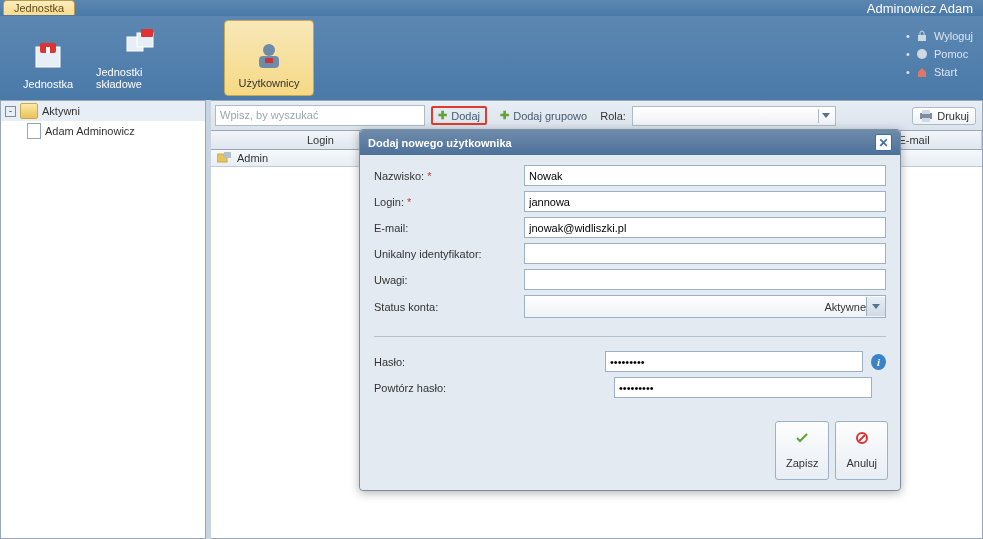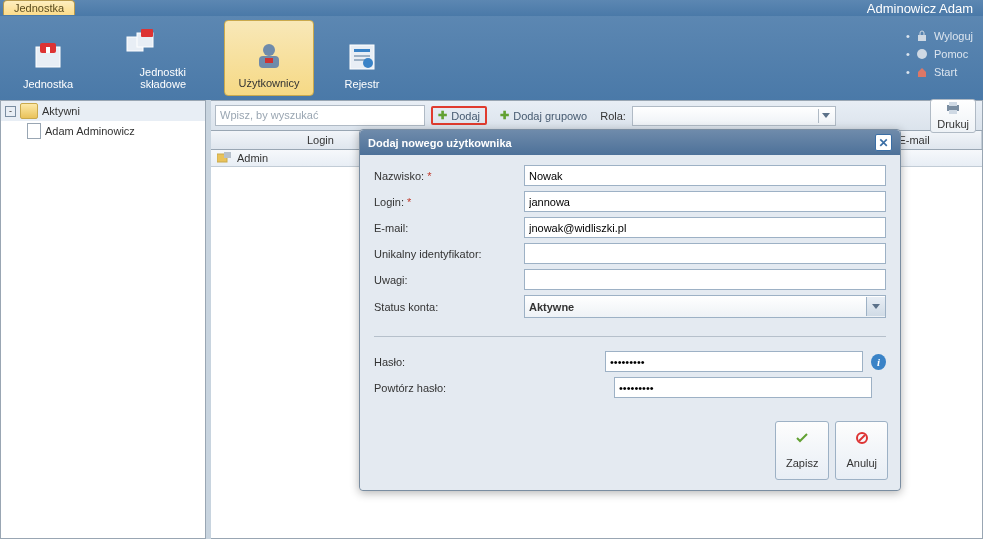--- a/index.html
+++ b/index.html
@@ -3,21 +3,21 @@
 <meta charset="utf-8">
 <style>
 html,body{margin:0;padding:0;font-family:Tahoma,Arial,sans-serif;font-size:11px;color:#333;background:#3a6ea5;}
 .app{width:983px;height:539px;position:relative;overflow:hidden;background:#fff;}
 
 .tabbar{height:16px;background:linear-gradient(#5c87b2,#4a79a8);position:relative;}
 .tab-j{position:absolute;left:3px;top:0px;background:linear-gradient(#fdeec0,#fcdc8a);border:1px solid #b89b4f;border-bottom:none;border-radius:4px 4px 0 0;padding:1px 10px;color:#5a4c1f;font-size:11px;}
 .user{position:absolute;right:10px;top:1px;color:#fff;font-size:13px;}
 
 .ribbon{height:84px;background:linear-gradient(#5c87b2,#4a79a8);display:flex;align-items:center;position:relative;}
-.rbtn{width:90px;height:76px;margin-left:3px;border-radius:4px;display:flex;flex-direction:column;align-items:center;justify-content:flex-end;gap:3px;color:#fff;font-size:11px;padding-bottom:6px;box-sizing:border-box;text-align:right;}
+.rbtn{width:90px;height:76px;margin-left:3px;border-radius:4px;display:flex;flex-direction:column;align-items:center;justify-content:flex-end;gap:3px;color:#fff;font-size:11px;padding-bottom:6px;box-sizing:border-box;}
 .rbtn.sel{background:linear-gradient(#f8e8b8,#f6d985);border:1px solid #c9a94d;color:#333;margin-left:38px;}
 .ricon{width:36px;height:36px;}
 .ricon svg{width:36px;height:36px;}
 .syslinks{position:absolute;right:10px;top:14px;color:#dce5ef;font-size:11px;}
 .syslinks div{display:flex;align-items:center;gap:6px;margin-bottom:6px;}
 .syslinks svg{width:12px;height:12px;}
 
 .body{position:absolute;left:0;top:100px;right:0;bottom:0;display:flex;background:#e6e6d8;}
 .tree{width:206px;background:#fff;border:1px solid #99a6b3;margin:0;box-sizing:border-box;}
 .tree-row{display:flex;align-items:center;gap:4px;padding:2px 4px;}
@@ -27,35 +27,35 @@
 .doc{width:12px;height:14px;border:1px solid #99a6b3;background:#fff;}
 .main{flex:1;display:flex;flex-direction:column;border:1px solid #99a6b3;border-left:none;background:#fff;position:relative;}
 .toolbar{display:flex;align-items:center;gap:6px;padding:4px;background:linear-gradient(#e8eef5,#dbe3ec);border-bottom:1px solid #99a6b3;position:relative;}
 .search{flex:0 0 200px;height:19px;border:1px solid #b0bac5;background:#fff;padding:0 4px;color:#9aa6b2;line-height:19px;}
 .tbtn{display:flex;align-items:center;gap:4px;border:1px solid transparent;padding:2px 6px;color:#465a70;}
 .tbtn.hl{border:2px solid #e03b2e;padding:1px 5px;border-radius:2px;}
 .plus{color:#62a132;font-weight:bold;}
 .rola{margin-left:0;}
 .rola-sel{width:200px;height:18px;border:1px solid #b0bac5;background:linear-gradient(#fff,#eef2f6);display:flex;align-items:center;justify-content:flex-end;padding-right:2px;}
 .dd{width:14px;height:14px;border-left:1px solid #b0bac5;display:flex;align-items:center;justify-content:center;}
-.drk{position:absolute;right:6px;display:flex;align-items:center;gap:4px;border:1px solid #b0bac5;background:linear-gradient(#fff,#eef2f6);padding:2px 6px;border-radius:3px;flex-direction:column;}
+.drk{position:absolute;right:6px;display:flex;align-items:center;gap:4px;border:1px solid #b0bac5;background:linear-gradient(#fff,#eef2f6);padding:2px 6px;border-radius:3px;}
 .thead{display:flex;background:linear-gradient(#f2f5f9,#dfe6ee);border-bottom:1px solid #99a6b3;}
 .th{flex:1;border-right:1px solid #c2ccd6;text-align:center;padding:3px 0;color:#333;}
 .th:first-child{text-align:left;padding-left:96px;}
 .rowhead{display:flex;align-items:center;gap:6px;background:linear-gradient(#f6f8fb,#e8eef5);border-bottom:1px solid #c2ccd6;padding:2px 6px;}
 .splitter{width:5px;background:#c8d4df;cursor:col-resize;}
 .dlg{position:absolute;left:148px;top:28px;width:540px;background:#dfe6ee;border:1px solid #7a8da1;border-radius:4px;box-shadow:0 2px 10px rgba(0,0,0,.3);}
 .dlg-title{background:linear-gradient(#6f8bab,#4d7199);color:#fff;font-weight:bold;padding:4px 8px;border-radius:4px 4px 0 0;display:flex;justify-content:space-between;align-items:center;}
 .close{width:15px;height:15px;background:#fff;border:1px solid #3a6ea5;border-radius:2px;display:flex;align-items:center;justify-content:center;color:#3a6ea5;font-weight:bold;font-size:12px;}
 .dlg-body{padding:10px 14px;background:#e4eaf1;}
 .frow{display:flex;align-items:center;margin-bottom:5px;}
 .flabel{width:150px;}
 .req{color:#c0392b;}
 .finput{flex:1;height:19px;border:1px solid #9db1c5;background:#fff;padding:0 4px;font-size:11px;}
-.fsel{flex:1;height:21px;border:1px solid #9db1c5;background:linear-gradient(#fff,#eef2f6);display:flex;align-items:center;justify-content:space-between;padding-left:4px;font-weight:bold;}
+.fsel{flex:1;height:21px;border:1px solid #9db1c5;background:linear-gradient(#fff,#eef2f6);display:flex;align-items:center;justify-content:flex-end;padding-left:4px;}
 .ddbtn{width:18px;height:19px;background:linear-gradient(#e8eef5,#d0dbe6);border-left:1px solid #9db1c5;display:flex;align-items:center;justify-content:center;}
 .hr{border:none;border-top:1px solid #b6c0cb;margin:18px 0 14px;}
 .prow{display:flex;align-items:center;margin-bottom:5px;}
 .prow .finput{margin-left:90px;flex:0 0 248px;}
 .info{width:16px;height:16px;border-radius:50%;background:#3a83c7;color:#fff;display:flex;align-items:center;justify-content:center;font-style:italic;font-weight:bold;font-family:serif;margin-left:8px;}
 .dlg-foot{display:flex;justify-content:flex-end;gap:6px;padding:8px 12px 10px;background:#e4eaf1;border-radius:0 0 4px 4px;}
 .dbtn{display:flex;align-items:center;gap:13px;border:1px solid #9db1c5;background:linear-gradient(#fdfdfd,#e8eef5);padding:10px 10px;border-radius:3px;flex-direction:column;}
 </style>
 </head>
 <body>
@@ -83,30 +83,20 @@
           </svg></div>
       <span>Jednostki składowe</span>
     </div>
     <div class="rbtn sel">
       <div class="ricon"><svg viewBox="0 0 36 36">
             <circle cx="18" cy="12" r="6" fill="#6f8bab"></circle>
             <rect x="8" y="18" width="20" height="12" rx="4" fill="#6f8bab"></rect>
             <rect x="14" y="20" width="8" height="5" fill="#c33"></rect>
           </svg></div>
       <span>Użytkownicy</span>
-    </div>
-    <div class="rbtn">
-      <div class="ricon"><svg viewBox="0 0 36 36">
-            <rect x="6" y="6" width="24" height="24" fill="#e8eef5" stroke="#fff"></rect>
-            <rect x="10" y="10" width="16" height="3" fill="#3a83c7"></rect>
-            <rect x="10" y="16" width="16" height="2" fill="#9db1c5"></rect>
-            <rect x="10" y="20" width="12" height="2" fill="#9db1c5"></rect>
-            <circle cx="24" cy="24" r="5" fill="#3a83c7"></circle>
-          </svg></div>
-      <span>Rejestr</span>
     </div>
     <div class="syslinks">
       <div>• <svg viewBox="0 0 12 12">
             <rect x="2" y="5" width="8" height="6" fill="#cfd9e4"></rect>
             <path d="M4 5 V3 a2 2 0 0 1 4 0 V5" fill="none" stroke="#cfd9e4"></path>
           </svg><span>Wyloguj</span></div>
       <div>• <svg viewBox="0 0 12 12">
             <circle cx="6" cy="6" r="5" fill="#cfd9e4"></circle>
           </svg><span>Pomoc</span></div>
       <div>• <svg viewBox="0 0 12 12">

